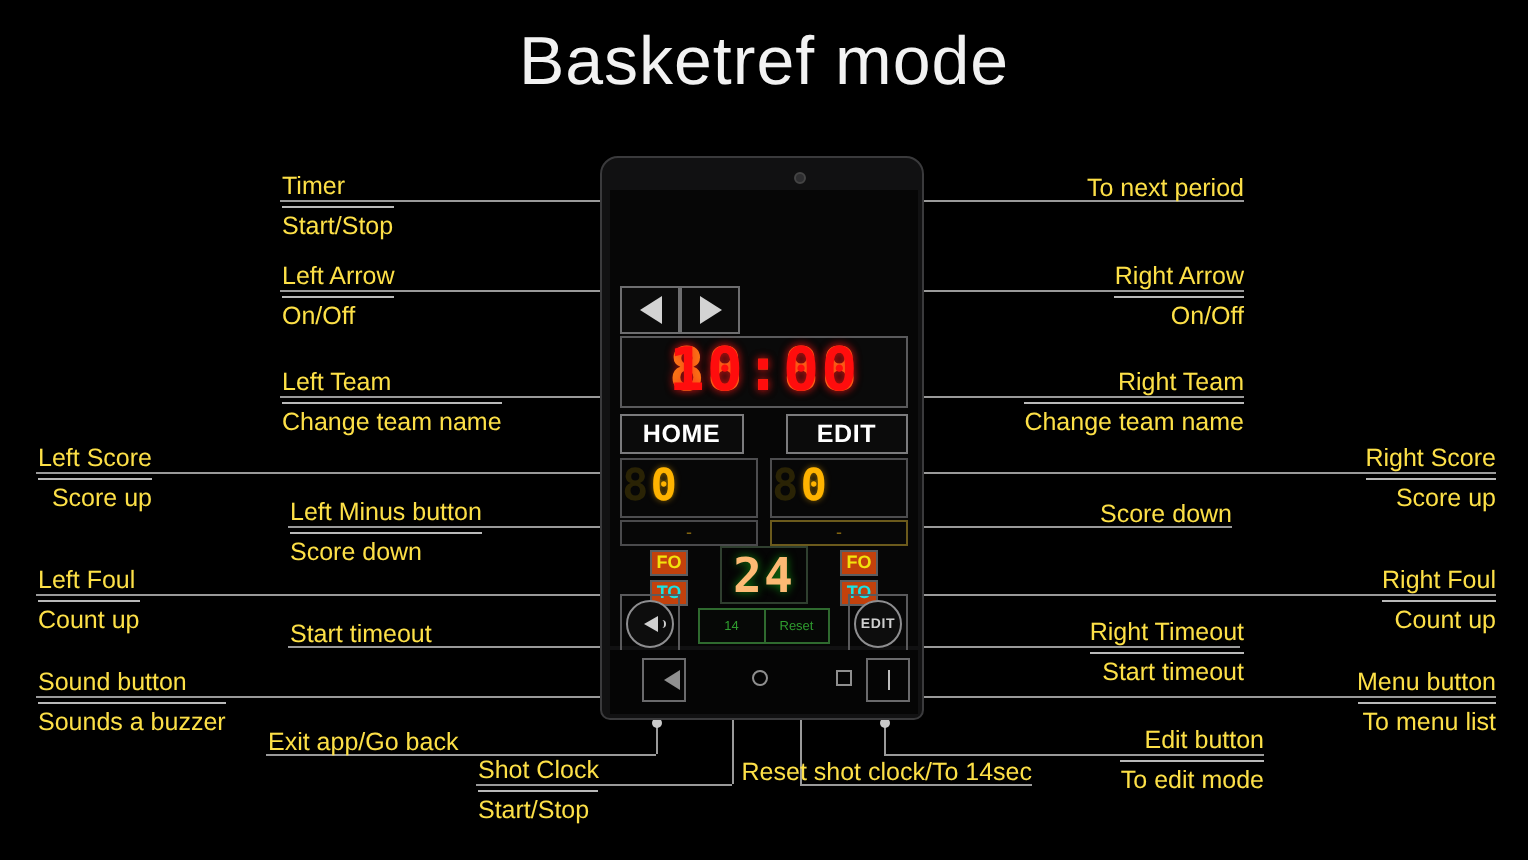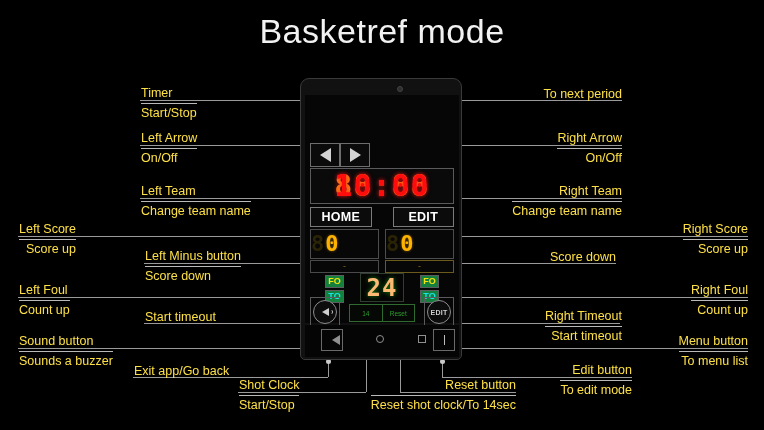--- a/index.html
+++ b/index.html
@@ -78,21 +78,21 @@
             justify-content:space-between;}
   .minusbox{width:69px;height:13px;border:1px solid #4a4a4c;background:#070707;
             box-sizing:border-box;display:flex;align-items:center;justify-content:center;
             color:#8a6a10;font-size:9px;line-height:9px;}
   .minusbox.rt{border-color:#6b5a1c;}
 
   
   .ftstack{position:absolute;width:19px;}
   .ftstack.left{left:20px;top:180px;}
   .ftstack.right{right:20px;top:180px;}
-  .ftbtn{width:19px;height:13px;border:1px solid #5d5d5f;background:#15803d;
+  .ftbtn{width:19px;height:13px;border:1px solid #5d5d5f;background:#c2410c;
          box-sizing:border-box;display:flex;align-items:center;justify-content:center;
          font-size:9px;font-weight:700;line-height:9px;}
   .ftbtn.fo{color:#f2e30c;margin-bottom:2px;}
   .ftbtn.to{color:#19e3e3;}
 
   
   .shotbox{position:absolute;left:55px;top:178px;width:44px;height:29px;
            background:#050505;border:1px solid #2f3f2f;box-sizing:border-box;
            display:flex;align-items:center;justify-content:center;}
   .shot-txt{position:relative;font-size:24px;line-height:24px;color:#fdba74;
@@ -298,21 +298,20 @@
     <span class="t">Edit button</span>
     <span class="s">To edit mode</span>
   </div>
 
   <div class="ann l" style="left:239px;top:377px;">
     <span class="t">Shot Clock</span>
     <span class="s">Start/Stop</span>
   </div>
 
   <div class="ann r" style="right:248px;top:377px;">
-    <span class="t">Reset button</span>
     <span class="s">Reset shot clock/To 14sec</span>
   </div>
 
   <div class="device">
     <div class="bezel-top">
       <div class="cam"></div>
     </div>
 
     <div class="screen">
 

